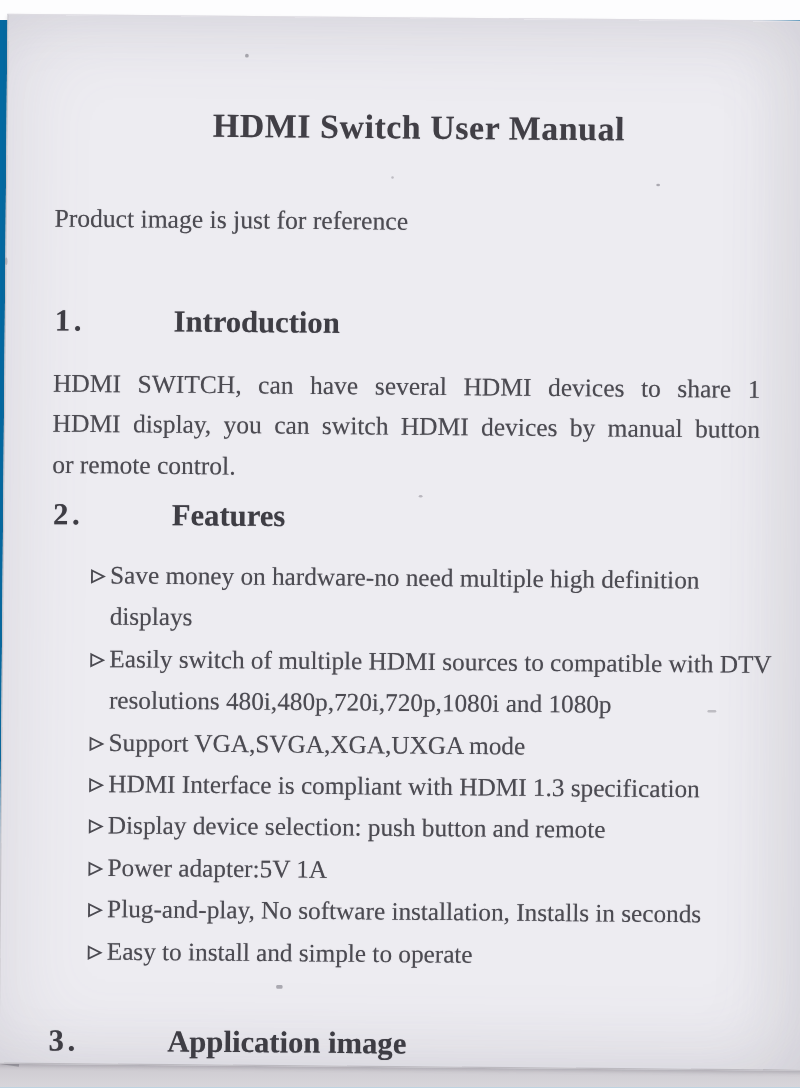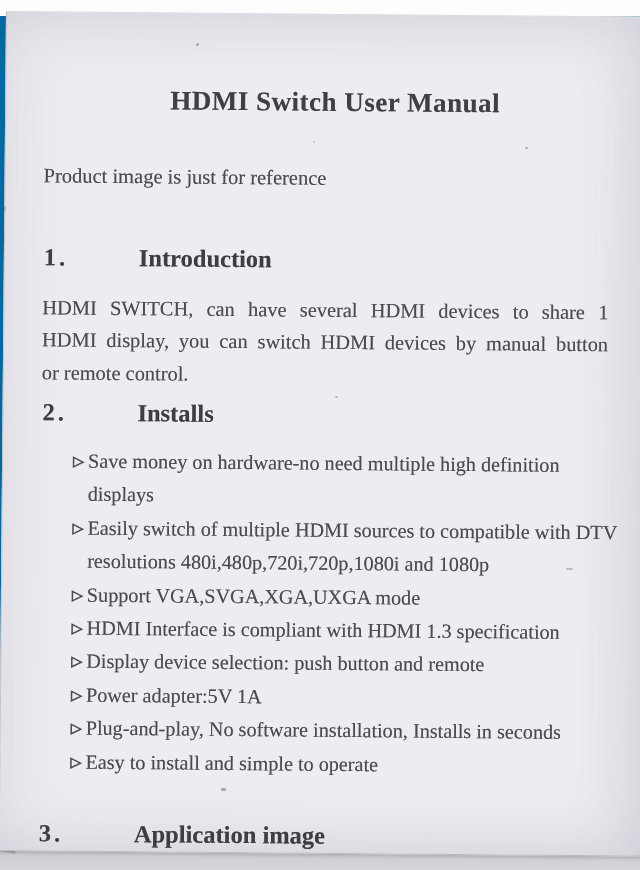--- a/index.html
+++ b/index.html
@@ -104,21 +104,21 @@
       <span class="num">1.</span><span class="htext">Introduction</span>
     </h2>
 
     <div class="para">
       <div class="jline">HDMI SWITCH, can have several HDMI devices to share 1</div>
       <div class="jline">HDMI display, you can switch HDMI devices by manual button</div>
       <div class="jline last">or remote control.</div>
     </div>
 
     <h2 class="section-heading h-features">
-      <span class="num">2.</span><span class="htext">Installs</span>
+      <span class="num">2.</span><span class="htext">Features</span>
     </h2>
 
     <ul class="features">
       <li><span class="bullet"><svg width="14" height="13" viewBox="0 0 14 13">
               <path d="M2.5 1.8 L12 6.5 L2.5 11.2 Z" fill="none" stroke="#4c4b52" stroke-width="1.5"></path>
             </svg></span><span>Save money on hardware-no need multiple high definition displays</span></li>
       <li><span class="bullet"><svg width="14" height="13" viewBox="0 0 14 13">
               <path d="M2.5 1.8 L12 6.5 L2.5 11.2 Z" fill="none" stroke="#4c4b52" stroke-width="1.5"></path>
             </svg></span><span>Easily switch of multiple HDMI sources to compatible with DTV resolutions 480i,480p,720i,720p,1080i and 1080p</span></li>
       <li><span class="bullet"><svg width="14" height="13" viewBox="0 0 14 13">

